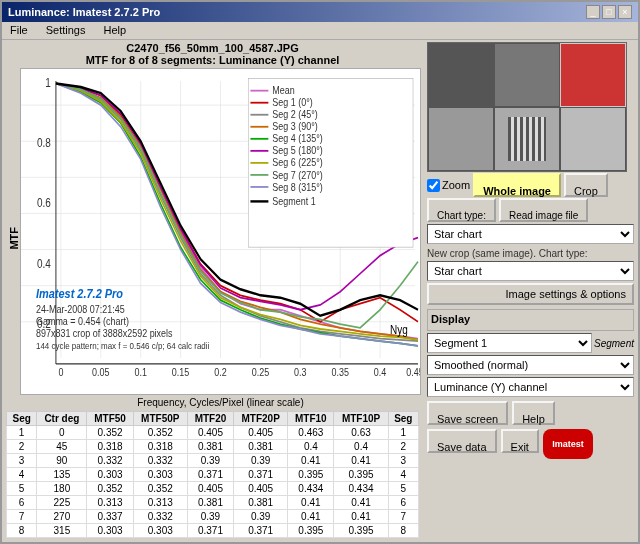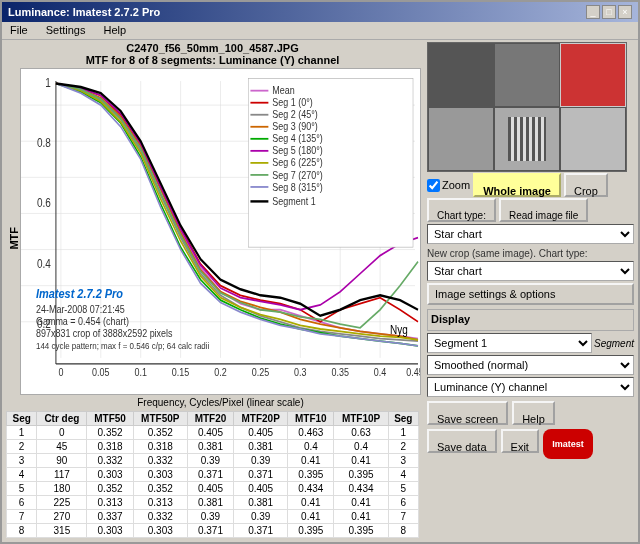--- a/index.html
+++ b/index.html
@@ -225,21 +225,21 @@
       margin-top: 1px;
     }
     .image-settings-btn {
       background: #d4d0c8;
       border: 2px outset #f5f5f5;
       font-size: 11px;
       padding: 2px 6px;
       cursor: pointer;
       width: 100%;
       height: 22px;
-      text-align: left;
+      text-align: right;
     }
     .display-section {
       border: 1px solid #aaa;
       padding: 3px;
       margin-top: 2px;
     }
     .display-title {
       font-weight: bold;
       font-size: 11px;
       margin-bottom: 2px;
@@ -420,21 +420,21 @@
                 <td>0.332</td>
                 <td>0.332</td>
                 <td>0.39</td>
                 <td>0.39</td>
                 <td>0.41</td>
                 <td>0.41</td>
                 <td>3</td>
               </tr>
               <tr>
                 <td>4</td>
-                <td>117</td>
+                <td>135</td>
                 <td>0.303</td>
                 <td>0.303</td>
                 <td>0.371</td>
                 <td>0.371</td>
                 <td>0.395</td>
                 <td>0.395</td>
                 <td>4</td>
               </tr>
               <tr>
                 <td>5</td>

